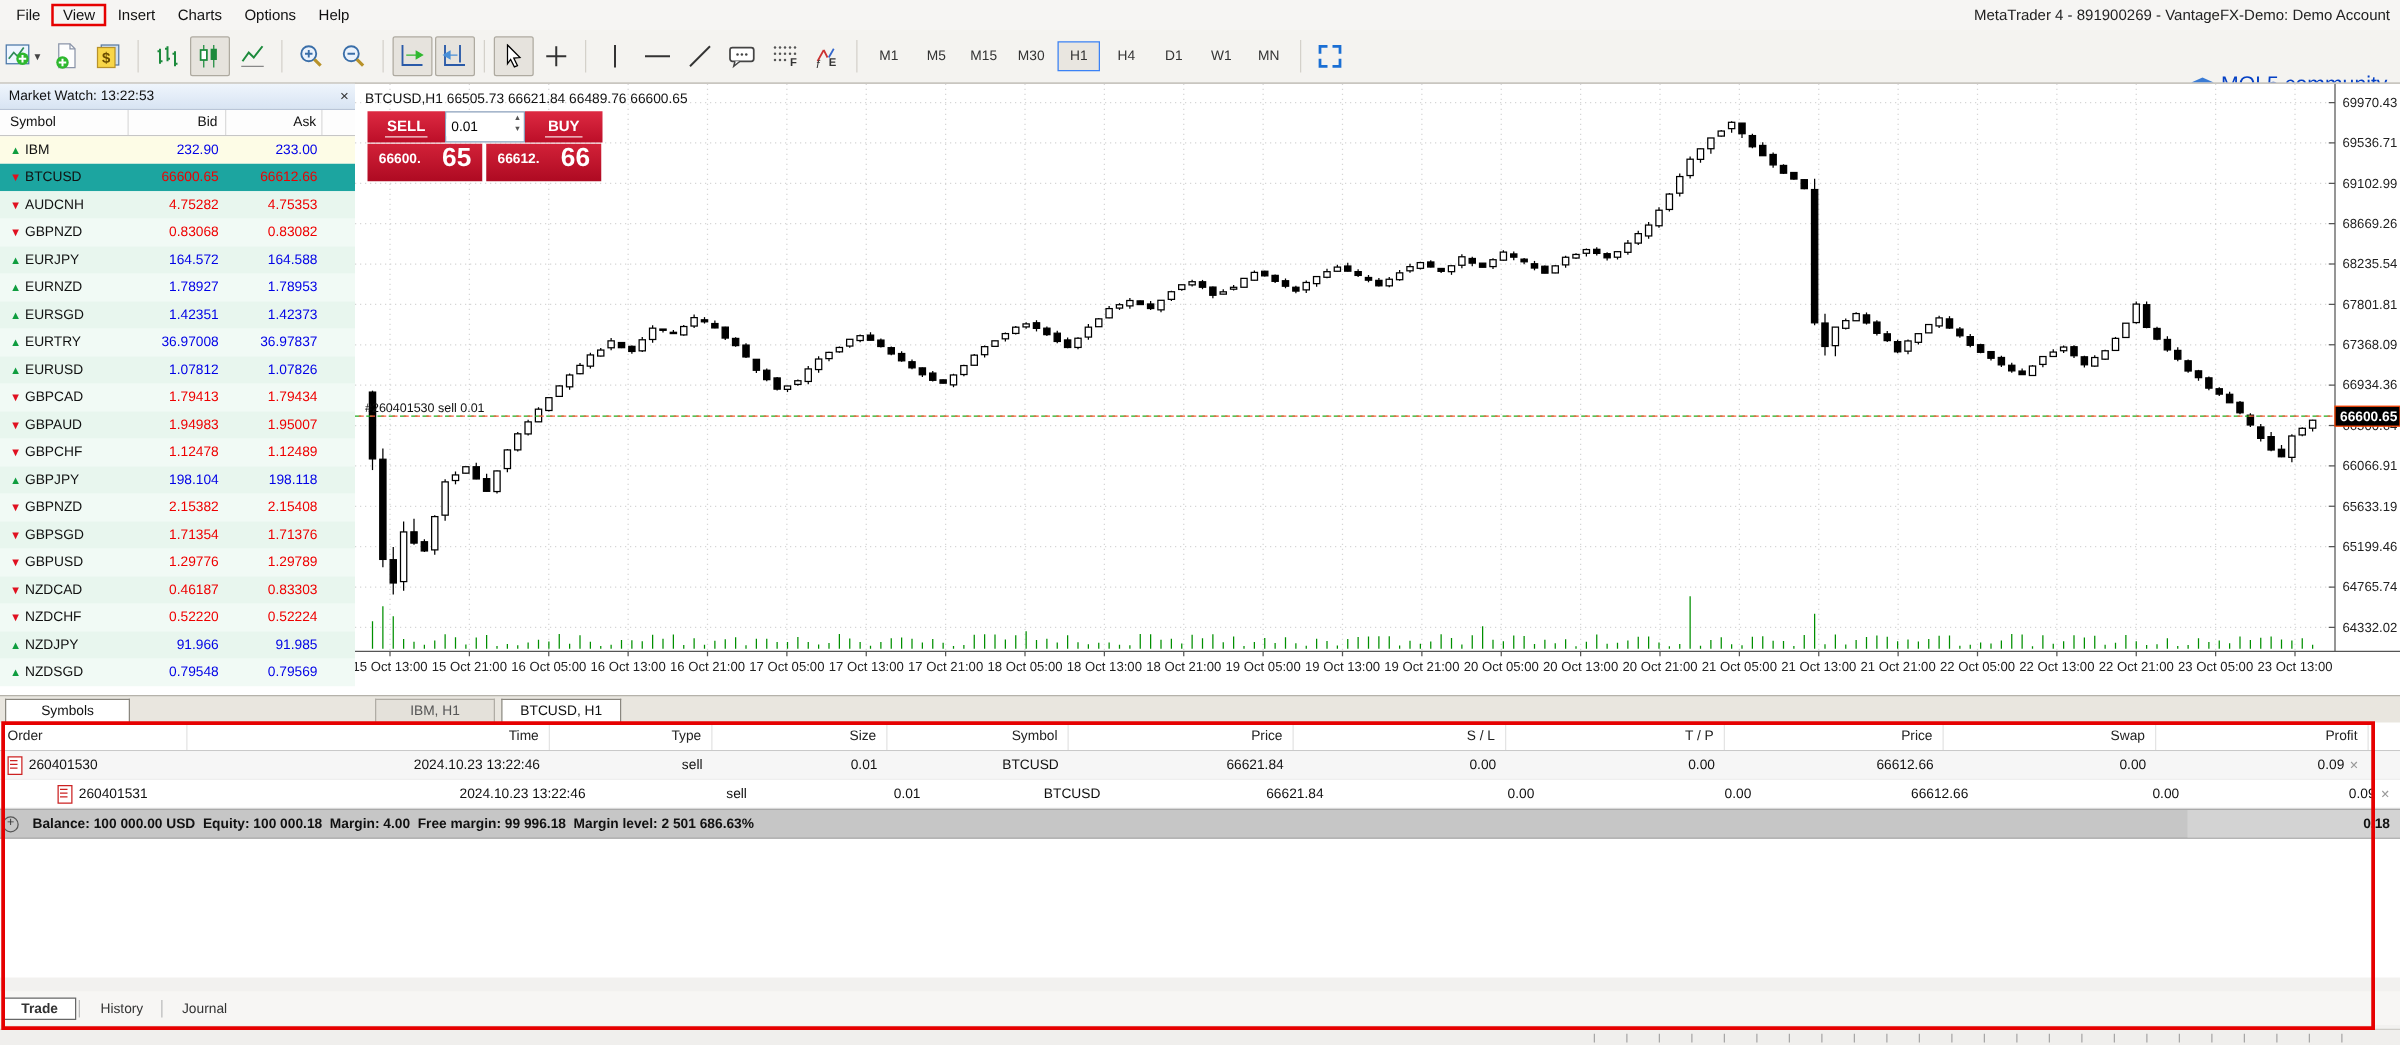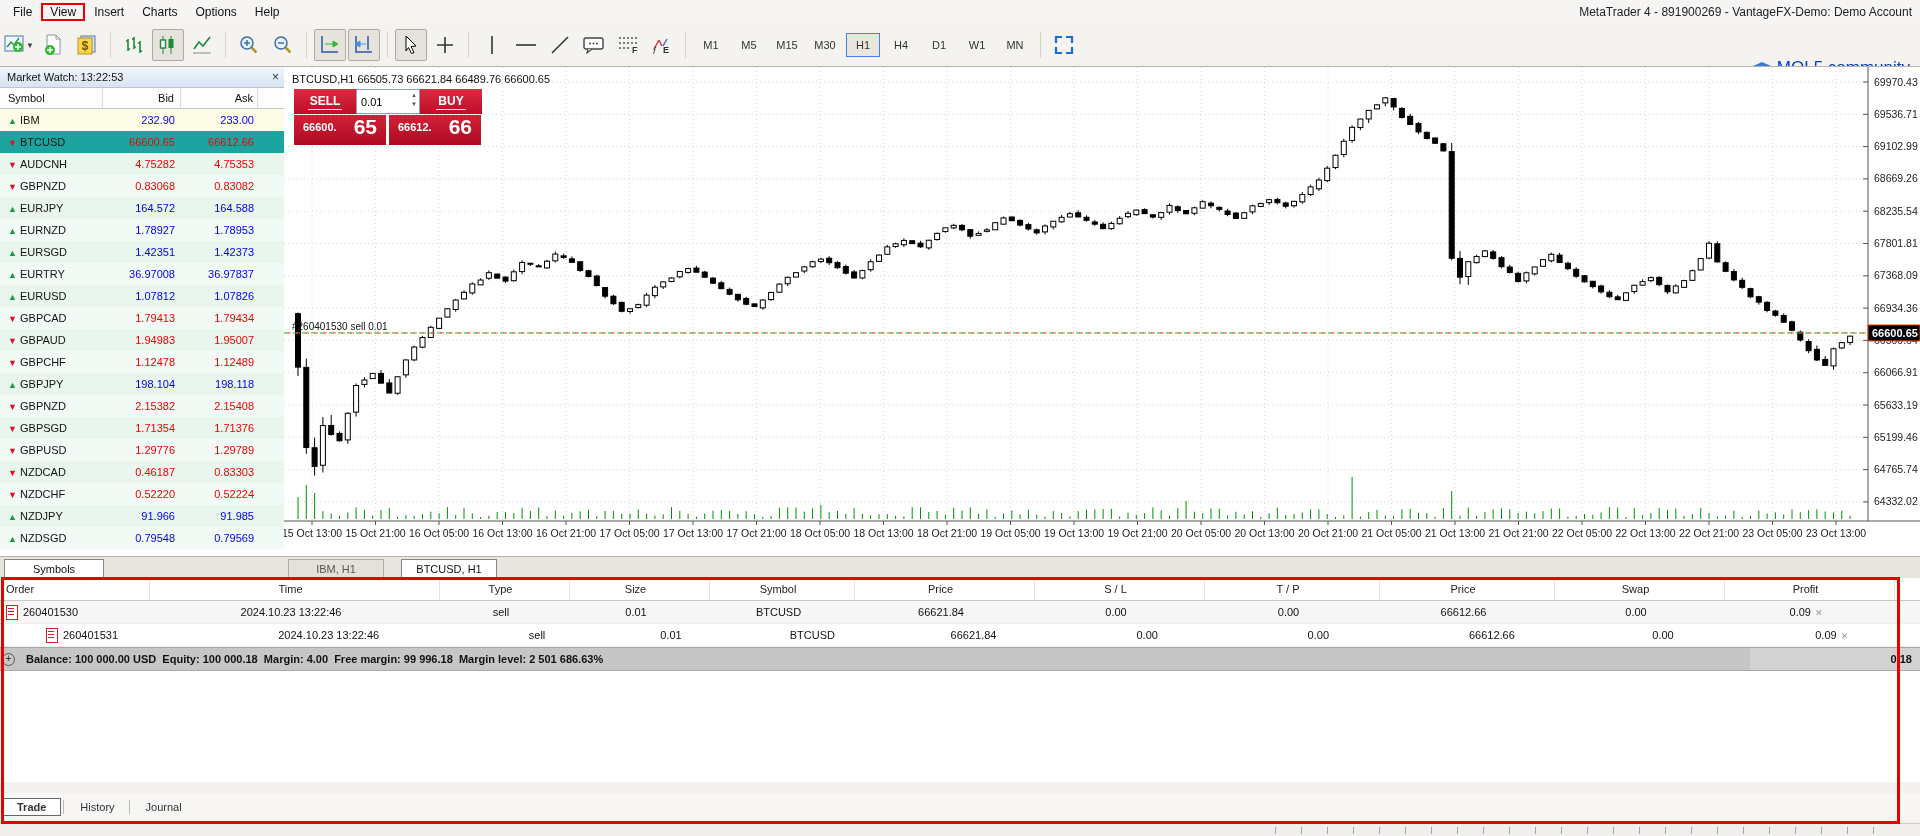--- a/index.html
+++ b/index.html
@@ -58,21 +58,21 @@
   .tw-price .small{font-size:11px;font-weight:bold;position:relative;top:-3px;}
   .tw-price .big{font-size:21px;font-weight:bold;}
   .tw-gap{width:3px;background:#fff;}
   
   .tabs-bar{position:absolute;left:0;top:556px;width:1920px;height:22px;background:#e9e6df;border-top:1px solid #b5b2aa;}
   .doc-tab{position:absolute;top:2px;height:19px;font-size:11px;line-height:19px;text-align:center;color:#555;border:1px solid #b0ada5;border-bottom:none;background:#e4e1da;padding:0 14px;}
   .doc-tab.active{background:#fff;color:#111;border-color:#8a877f;}
   
   .terminal{position:absolute;left:0;top:578px;width:1920px;height:204px;background:#fff;}
   .t-row{display:flex;height:22px;font-size:11px;align-items:center;}
-  .t-row .c{box-sizing:border-box;text-align:center;padding-right:8px;white-space:nowrap;}
+  .t-row .c{box-sizing:border-box;text-align:right;padding-right:8px;white-space:nowrap;}
   .t-row .c0{text-align:left;padding-left:6px;display:flex;align-items:center;}
   .t-head{border-bottom:1px solid #c9c9c9;color:#222;}
   .t-head .c{border-right:1px solid #e4e4e4;height:100%;line-height:22px;}
   .t-order{border-bottom:1px solid #efefef;}
   .t-order.alt{background:#f6f6f6;}
   .order-ico{display:inline-block;width:10px;height:13px;border:1px solid #cc2222;background:#fff;margin-right:5px;position:relative;}
   .order-ico:before{content:"";position:absolute;left:1px;top:2px;width:6px;height:1px;background:#cc2222;box-shadow:0 3px 0 #cc2222,0 6px 0 #cc2222;}
   .x-ico{color:#999;font-size:9px;margin-left:4px;}
   .balance-row{display:flex;height:22px;background:#c6c6c6;border-top:1px solid #a9a9a9;border-bottom:1px solid #a9a9a9;font-size:11px;font-weight:bold;align-items:center;}
   .bal-text{padding-left:6px;white-space:pre;flex:0 0 auto;}
@@ -1120,21 +1120,21 @@
             <span class="small">66612.</span>
             <span class="big">66</span>
           </div>
       </div>
     </div>
   </div>
 
   <div class="tabs-bar">
     <div class="doc-tab active" style="left:4px;min-width:70px;">Symbols</div>
     <div id="chart-tabs">
-        <div class="doc-tab" style="left: 288px; min-width: 66px;">IBM, H1</div>
+        <div class="doc-tab" style="left: 300px; min-width: 66px;">IBM, H1</div>
         <div class="doc-tab active" style="left: 401px; min-width: 66px;">BTCUSD, H1</div>
       </div>
   </div>
 
   <div class="terminal">
     <div class="t-row t-head" id="t-head">
         <span class="c c0" style="width: 150px;">Order</span>
         <span class="c" style="width: 290px;">Time</span>
         <span class="c" style="width: 130px;">Type</span>
         <span class="c" style="width: 140px;">Size</span>

